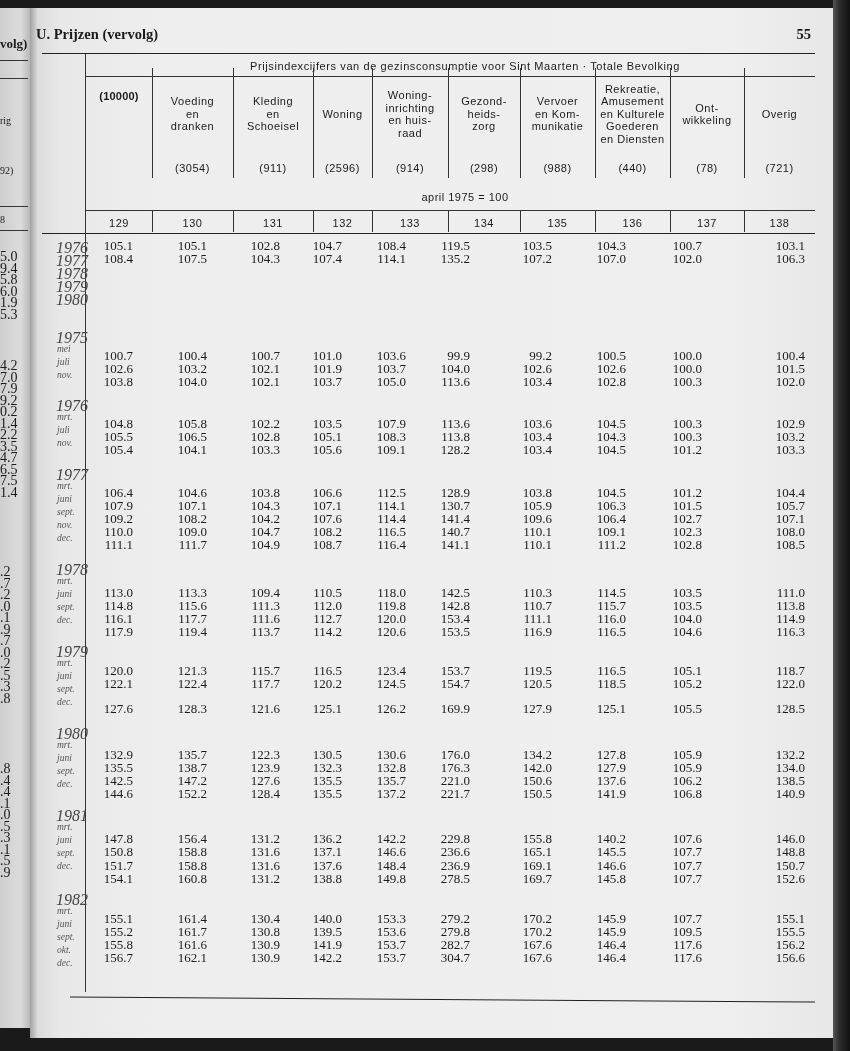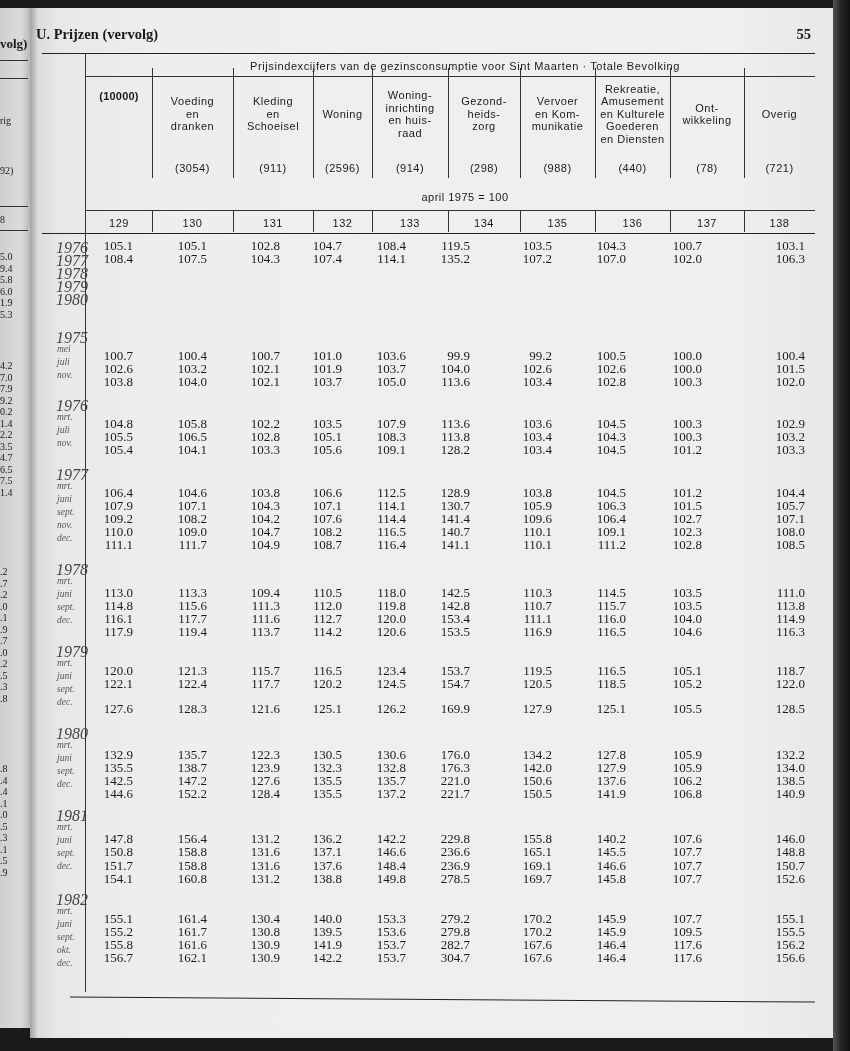--- a/index.html
+++ b/index.html
@@ -11,21 +11,21 @@
   }
   
   .left-page {
     position: absolute; left: 0; top: 8px; width: 30px; height: 1020px;
     background: linear-gradient(to right, #cfcfcf, #dcdcdc 70%, #b8b8b8);
     overflow: hidden;
   }
   .left-page .lp-title { position: absolute; left: 0; top: 28px; font-size: 13px; font-weight: bold; white-space: nowrap; }
   .left-page .lp-rule { position: absolute; left: 0; width: 28px; border-top: 1.5px solid #333; }
   .left-page .lp-txt { position: absolute; left: 0; font-size: 10px; white-space: nowrap; }
-  .left-page .lp-nums { position: absolute; left: 0; font-size: 10px; line-height: 11.5px; white-space: pre; }
+  .left-page .lp-nums { position: absolute; left: 0; font-size: 14px; line-height: 11.5px; white-space: pre; }
   
   .page {
     position: absolute; left: 30px; top: 8px; width: 803px; height: 1030px;
     background: linear-gradient(to right, #d8d8d8 0px, #e8e8e8 30px, #eeeeee 120px, #efefef 700px, #e8e8e8 790px);
   }
   .spine-shadow { position: absolute; left: 30px; top: 8px; width: 8px; height: 1030px; background: linear-gradient(to right, rgba(0,0,0,0.25), rgba(0,0,0,0)); }
   .right-edge { position: absolute; left: 833px; top: 0; width: 17px; height: 1051px; background: linear-gradient(to right, #555, #2a2a2a 40%, #111); }
   .page-header { position: absolute; left: 6px; top: 18px; font-size: 14.5px; font-weight: bold; }
   .page-number { position: absolute; right: 22px; top: 18px; font-size: 14.5px; font-weight: bold; }
   .rule { position: absolute; border-top: 1.6px solid #222; }

